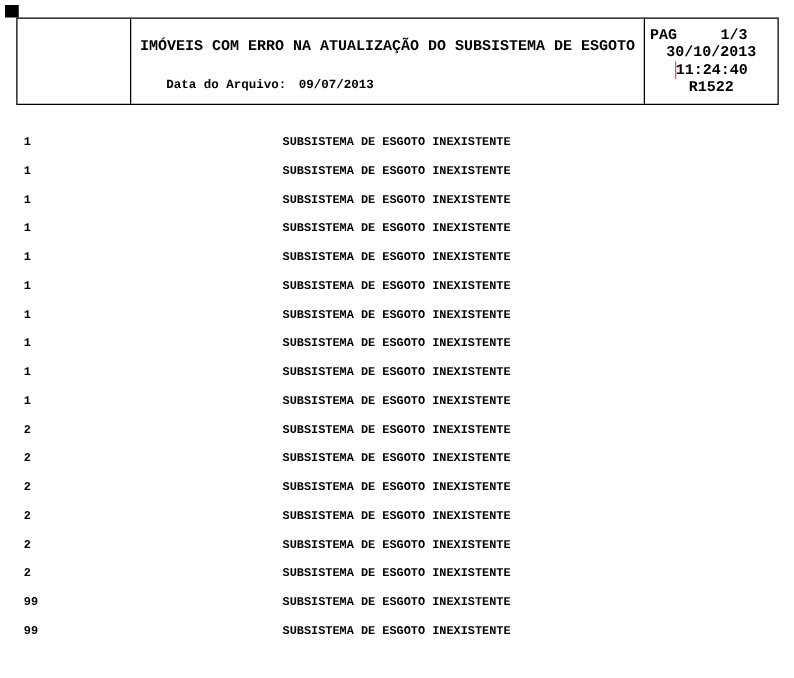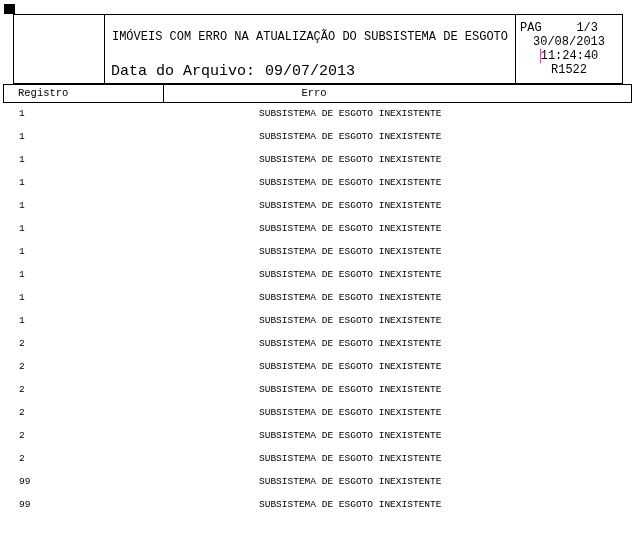--- a/index.html
+++ b/index.html
@@ -7,21 +7,21 @@
     padding: 0;
     background: #ffffff;
   }
   .page {
     position: relative;
     width: 635px;
     height: 542px;
     background: #ffffff;
     color: #000000;
     font-family: "Liberation Mono", "DejaVu Sans Mono", monospace;
-    font-weight: normal;
+    font-weight: bold;
     overflow: hidden;
   }
   .corner-mark {
     position: absolute;
     left: 4px;
     top: 4px;
     width: 11px;
     height: 10px;
     background: #000000;
   }
@@ -50,22 +50,22 @@
     top: 15px;
     left: 0;
     width: 100%;
     text-align: center;
     font-size: 12px;
     white-space: nowrap;
   }
   .file-date-line {
     position: absolute;
     top: 48px;
-    left: 6px;
-    font-size: 15px;
+    left: 28px;
+    font-size: 10px;
     white-space: nowrap;
   }
   .file-date-line .gap { display: inline-block; width: 10px; }
   .page-cell {
     width: 107px;
     border-left: 1px solid #000000;
     box-sizing: border-box;
     display: flex;
     flex-direction: column;
     justify-content: center;
@@ -125,21 +125,20 @@
   }
   .cell-reg {
     position: absolute;
     left: 19px;
     white-space: nowrap;
   }
   .cell-err {
     position: absolute;
     left: 226px;
     white-space: nowrap;
-    margin-left: 33px;
   }
 </style>
 </head>
 <body>
 
 <div class="page">
 
   <div class="corner-mark"></div>
 
   <div class="header-box">
@@ -150,120 +149,114 @@
       <div class="file-date-line">
         <span>Data do Arquivo:</span><span class="gap"></span><span>09/07/2013</span>
       </div>
     </div>
 
     <div class="page-cell">
       <div class="pag-line">
         <span>PAG</span>
         <span>1/3</span>
       </div>
-      <div class="center-line">30/08/2013</div>
+      <div class="center-line">30/10/2013</div>
       <div class="center-line">
         <span class="time-text">11:24:40</span>
       </div>
       <div class="center-line">R1522</div>
     </div>
   </div>
 
-  <div class="colhdr-row">
-    <div class="reg-hdr-cell">Registro</div>
-    <div class="erro-hdr-cell">
-      <span class="erro-hdr-label">Erro</span>
+
+  <div class="rows" id="rows">
+    <div class="row">
+      <span class="cell-reg">1</span>
+      <span class="cell-err">SUBSISTEMA DE ESGOTO INEXISTENTE</span>
+    </div>
+
+    <div class="row">
+      <span class="cell-reg">1</span>
+      <span class="cell-err">SUBSISTEMA DE ESGOTO INEXISTENTE</span>
+    </div>
+
+    <div class="row">
+      <span class="cell-reg">1</span>
+      <span class="cell-err">SUBSISTEMA DE ESGOTO INEXISTENTE</span>
+    </div>
+
+    <div class="row">
+      <span class="cell-reg">1</span>
+      <span class="cell-err">SUBSISTEMA DE ESGOTO INEXISTENTE</span>
+    </div>
+
+    <div class="row">
+      <span class="cell-reg">1</span>
+      <span class="cell-err">SUBSISTEMA DE ESGOTO INEXISTENTE</span>
+    </div>
+
+    <div class="row">
+      <span class="cell-reg">1</span>
+      <span class="cell-err">SUBSISTEMA DE ESGOTO INEXISTENTE</span>
+    </div>
+
+    <div class="row">
+      <span class="cell-reg">1</span>
+      <span class="cell-err">SUBSISTEMA DE ESGOTO INEXISTENTE</span>
+    </div>
+
+    <div class="row">
+      <span class="cell-reg">1</span>
+      <span class="cell-err">SUBSISTEMA DE ESGOTO INEXISTENTE</span>
+    </div>
+
+    <div class="row">
+      <span class="cell-reg">1</span>
+      <span class="cell-err">SUBSISTEMA DE ESGOTO INEXISTENTE</span>
+    </div>
+
+    <div class="row">
+      <span class="cell-reg">1</span>
+      <span class="cell-err">SUBSISTEMA DE ESGOTO INEXISTENTE</span>
+    </div>
+
+    <div class="row">
+      <span class="cell-reg">2</span>
+      <span class="cell-err">SUBSISTEMA DE ESGOTO INEXISTENTE</span>
+    </div>
+
+    <div class="row">
+      <span class="cell-reg">2</span>
+      <span class="cell-err">SUBSISTEMA DE ESGOTO INEXISTENTE</span>
+    </div>
+
+    <div class="row">
+      <span class="cell-reg">2</span>
+      <span class="cell-err">SUBSISTEMA DE ESGOTO INEXISTENTE</span>
+    </div>
+
+    <div class="row">
+      <span class="cell-reg">2</span>
+      <span class="cell-err">SUBSISTEMA DE ESGOTO INEXISTENTE</span>
+    </div>
+
+    <div class="row">
+      <span class="cell-reg">2</span>
+      <span class="cell-err">SUBSISTEMA DE ESGOTO INEXISTENTE</span>
+    </div>
+
+    <div class="row">
+      <span class="cell-reg">2</span>
+      <span class="cell-err">SUBSISTEMA DE ESGOTO INEXISTENTE</span>
+    </div>
+
+    <div class="row">
+      <span class="cell-reg">99</span>
+      <span class="cell-err">SUBSISTEMA DE ESGOTO INEXISTENTE</span>
+    </div>
+
+    <div class="row">
+      <span class="cell-reg">99</span>
+      <span class="cell-err">SUBSISTEMA DE ESGOTO INEXISTENTE</span>
     </div>
   </div>
 
-  <div class="rows" id="rows">
-    <div class="row">
-      <span class="cell-reg">1</span>
-      <span class="cell-err">SUBSISTEMA DE ESGOTO INEXISTENTE</span>
-    </div>
-
-    <div class="row">
-      <span class="cell-reg">1</span>
-      <span class="cell-err">SUBSISTEMA DE ESGOTO INEXISTENTE</span>
-    </div>
-
-    <div class="row">
-      <span class="cell-reg">1</span>
-      <span class="cell-err">SUBSISTEMA DE ESGOTO INEXISTENTE</span>
-    </div>
-
-    <div class="row">
-      <span class="cell-reg">1</span>
-      <span class="cell-err">SUBSISTEMA DE ESGOTO INEXISTENTE</span>
-    </div>
-
-    <div class="row">
-      <span class="cell-reg">1</span>
-      <span class="cell-err">SUBSISTEMA DE ESGOTO INEXISTENTE</span>
-    </div>
-
-    <div class="row">
-      <span class="cell-reg">1</span>
-      <span class="cell-err">SUBSISTEMA DE ESGOTO INEXISTENTE</span>
-    </div>
-
-    <div class="row">
-      <span class="cell-reg">1</span>
-      <span class="cell-err">SUBSISTEMA DE ESGOTO INEXISTENTE</span>
-    </div>
-
-    <div class="row">
-      <span class="cell-reg">1</span>
-      <span class="cell-err">SUBSISTEMA DE ESGOTO INEXISTENTE</span>
-    </div>
-
-    <div class="row">
-      <span class="cell-reg">1</span>
-      <span class="cell-err">SUBSISTEMA DE ESGOTO INEXISTENTE</span>
-    </div>
-
-    <div class="row">
-      <span class="cell-reg">1</span>
-      <span class="cell-err">SUBSISTEMA DE ESGOTO INEXISTENTE</span>
-    </div>
-
-    <div class="row">
-      <span class="cell-reg">2</span>
-      <span class="cell-err">SUBSISTEMA DE ESGOTO INEXISTENTE</span>
-    </div>
-
-    <div class="row">
-      <span class="cell-reg">2</span>
-      <span class="cell-err">SUBSISTEMA DE ESGOTO INEXISTENTE</span>
-    </div>
-
-    <div class="row">
-      <span class="cell-reg">2</span>
-      <span class="cell-err">SUBSISTEMA DE ESGOTO INEXISTENTE</span>
-    </div>
-
-    <div class="row">
-      <span class="cell-reg">2</span>
-      <span class="cell-err">SUBSISTEMA DE ESGOTO INEXISTENTE</span>
-    </div>
-
-    <div class="row">
-      <span class="cell-reg">2</span>
-      <span class="cell-err">SUBSISTEMA DE ESGOTO INEXISTENTE</span>
-    </div>
-
-    <div class="row">
-      <span class="cell-reg">2</span>
-      <span class="cell-err">SUBSISTEMA DE ESGOTO INEXISTENTE</span>
-    </div>
-
-    <div class="row">
-      <span class="cell-reg">99</span>
-      <span class="cell-err">SUBSISTEMA DE ESGOTO INEXISTENTE</span>
-    </div>
-
-    <div class="row">
-      <span class="cell-reg">99</span>
-      <span class="cell-err">SUBSISTEMA DE ESGOTO INEXISTENTE</span>
-    </div>
-  </div>
-
 </div>
 
 </body></html>

